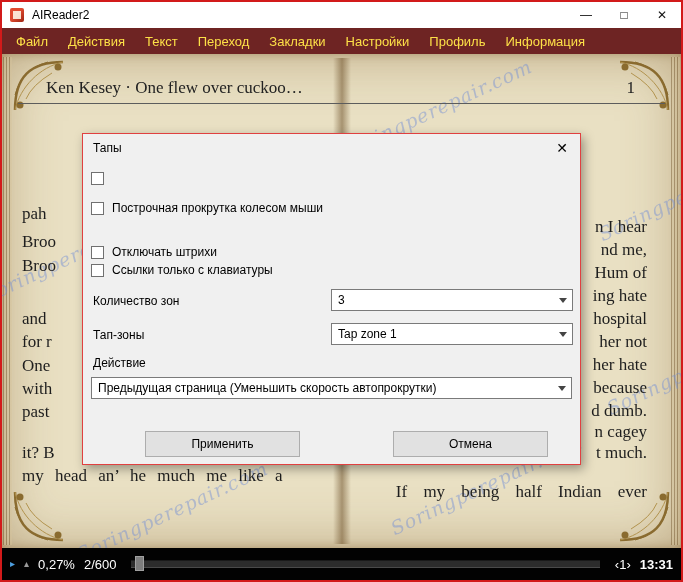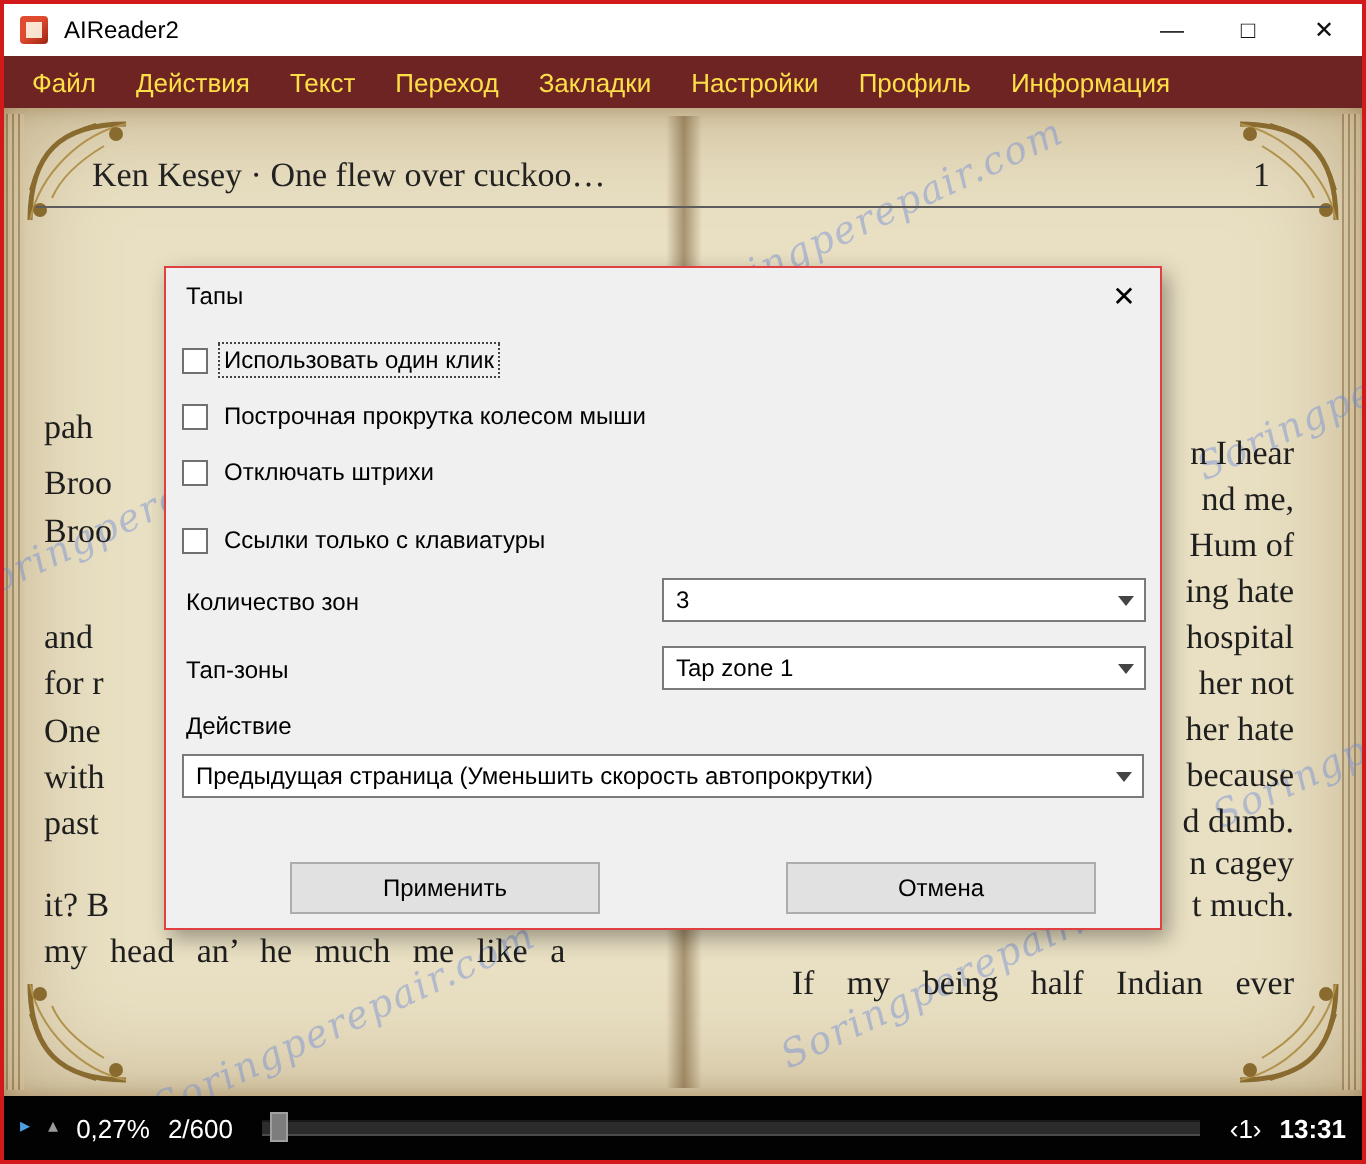--- a/index.html
+++ b/index.html
@@ -185,27 +185,26 @@
     <span class="frag r" style="top:389px">t much.</span>
     <span class="frag r justified wide" style="top:428px">If my being half Indian ever</span>
   </div>
 
   <div class="dialog">
     <span class="dlg-title">Тапы</span>
     <span class="dlg-close">✕</span>
 
     <div class="chk-row" style="top:38px">
       <span class="chk-box"></span>
-      <span class="chk-label focused">Использовать один клик</span>
     </div>
     <div class="chk-row" style="top:66px">
       <span class="chk-box"></span>
       <span class="chk-label">Построчная прокрутка колесом мыши</span>
     </div>
-    <div class="chk-row" style="top:94px">
+    <div class="chk-row" style="top:110px">
       <span class="chk-box"></span>
       <span class="chk-label">Отключать штрихи</span>
     </div>
     <div class="chk-row" style="top:128px">
       <span class="chk-box"></span>
       <span class="chk-label">Ссылки только с клавиатуры</span>
     </div>
 
     <span class="fld-label" style="top:160px">Количество зон</span>
     <div class="combo" style="left:248px;top:155px;width:242px">

